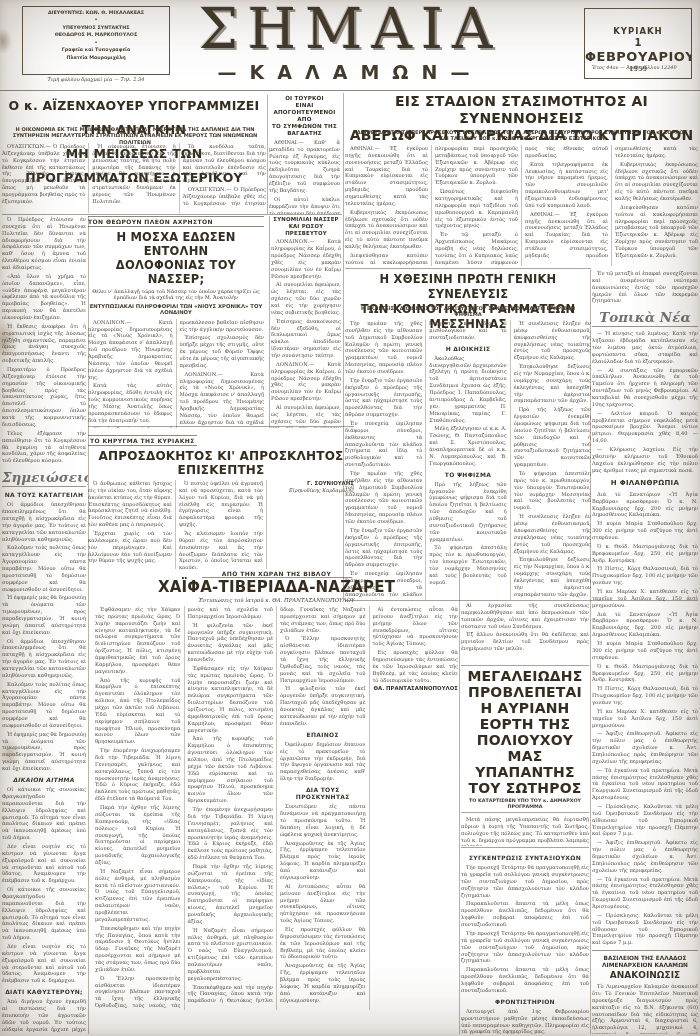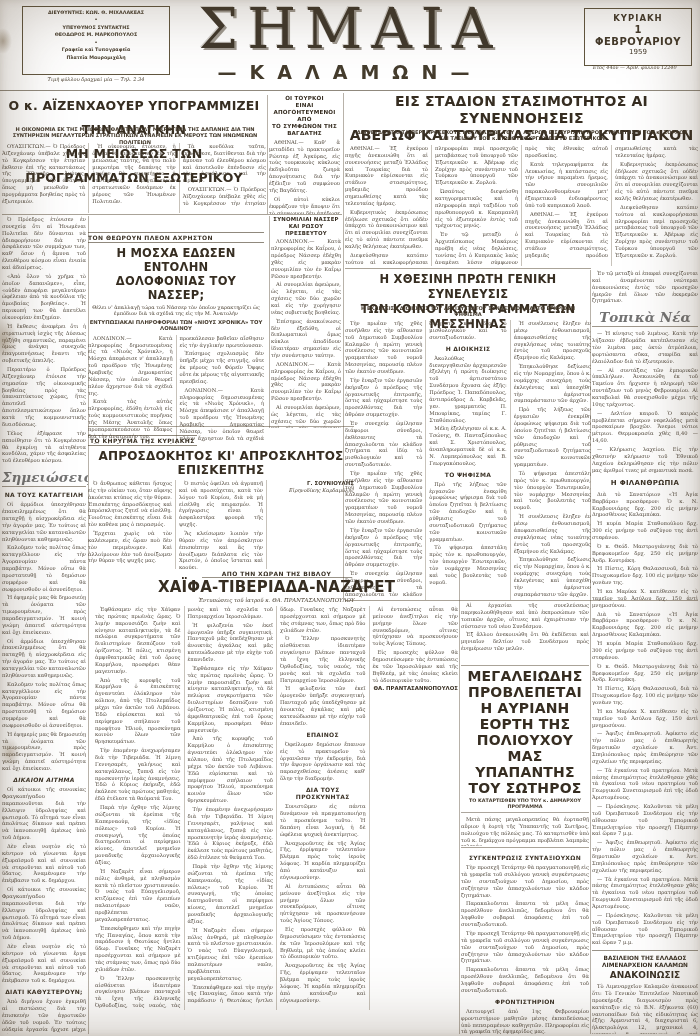--- a/index.html
+++ b/index.html
@@ -32,24 +32,24 @@
   .staffbox{left:22px;top:6px;width:146px;height:64px;border:1px solid #61563f;
     font-family:"DejaVu Sans",sans-serif;font-weight:bold;font-size:4.8px;line-height:1.25;
     text-align:center;color:#4c4232;padding-top:3px}
   .staffbox p{margin:0 0 1.5px}
   .priceline{left:18px;top:76px;width:156px;font-size:5px;text-align:center;color:#4c4232;font-style:italic}
   .title{left:175px;top:0;width:350px;text-align:center;font-weight:normal;font-size:56px;line-height:58px;
     letter-spacing:9px;color:#40382c;text-shadow:2.2px 2.2px 0 rgba(64,53,36,.5),-1px -1px 0 rgba(64,53,36,.22)}
   .subtitle{left:175px;top:61px;width:350px;text-align:center;font-family:"DejaVu Sans",sans-serif;
     font-weight:bold;font-size:19px;letter-spacing:13px;color:#453c2d}
   .datebox{left:584px;top:8px;width:106px;height:52px;border:1px solid #61563f;text-align:center;
-    font-family:"DejaVu Sans",sans-serif;color:#43392a;padding-top:4px}
+    font-family:"DejaVu Sans",sans-serif;color:#43392a;padding-top:17px}
   .datebox .d1{font-weight:bold;font-size:8.5px;letter-spacing:1px}
   .datebox .d2{font-weight:bold;font-size:10px;margin:1px 0}
-  .datebox .d3{font-weight:bold;font-size:10px;letter-spacing:.5px}
+  .datebox .d3{font-weight:bold;font-size:13px;letter-spacing:.5px}
   .datebox .d4{font-size:7px;margin-top:1px}
   .issueline{left:570px;top:64px;width:128px;font-size:4.9px;font-style:italic;text-align:center;color:#4c4232}
   .sig{text-align:right;font-family:"DejaVu Sans",sans-serif;font-weight:bold;font-size:5.4px;
     text-indent:0;margin-top:2px;color:#3b3226}
   .sigsub{text-align:right;font-size:5px;font-style:italic;text-indent:0;color:#4c4234}
   .portline{font-family:"DejaVu Sans",sans-serif;font-weight:bold;text-align:center;text-indent:0;
     margin:1px 0;color:#3b3226}
 </style>
 </head>
 <body>
@@ -142,21 +142,21 @@
         <p>Δὲν εἶναι νοητὸν εἰς τὸ κέντρον νὰ γίνωνται ἔργα ἐξωραϊσμοῦ καὶ αἱ συνοικίαι νὰ στεροῦνται καὶ αὐτοῦ τοῦ ὕδατος. Ἀναμένομεν τὴν ἐπέμβασιν τοῦ κ. δημάρχου.</p>
         <p>Οἱ κάτοικοι τῆς συνοικίας Φραγκοπήγαδου παραπονοῦνται διὰ τὴν ἔλλειψιν ὑδροληψίας καὶ φωτισμοῦ. Τὸ αἴτημά των εἶναι ἀπολύτως δίκαιον καὶ πρέπει νὰ ἱκανοποιηθῇ ἀμέσως ὑπὸ τοῦ Δήμου.</p>
         <p>Δὲν εἶναι νοητὸν εἰς τὸ κέντρον νὰ γίνωνται ἔργα ἐξωραϊσμοῦ καὶ αἱ συνοικίαι νὰ στεροῦνται καὶ αὐτοῦ τοῦ ὕδατος. Ἀναμένομεν τὴν ἐπέμβασιν τοῦ κ. δημάρχου.</p>
       </div>
     <div class="xhead">ΔΙΑΤΙ ΚΑΘΥΣΤΕΡΟΥΝ;</div>
     <div class="body">
         <p>Ἀπὸ διμήνου ἔχουν ἐγκριθῆ αἱ πιστώσεις διὰ τὴν ἐπισκευὴν τῶν ἀγροτικῶν ὁδῶν τοῦ νομοῦ. Ἐν τούτοις οὐδεμία ἐργασία ἤρχισε μέχρι σήμερον.</p>
       </div>
   </div>
 
-  <div class="block" style="left:88px;top:232px;width:176px;height:212px">
+  <div class="block" style="left:88px;top:216px;width:176px;height:212px">
     <div class="kicker" style="text-align:left;border-top:1px solid rgba(70,58,38,.6);border-bottom:1px solid rgba(70,58,38,.6);padding:1px 0">ΤΟΝ ΘΕΩΡΟΥΝ ΠΛΕΟΝ ΑΧΡΗΣΤΟΝ</div>
     <div class="hl lines" style="font-size:11.5px;line-height:14px;margin:3px 0 2px">
         <p>Η ΜΟΣΧΑ ΕΔΩΣΕΝ ΕΝΤΟΛΗΝ</p>
         <p>ΔΟΛΟΦΟΝΙΑΣ ΤΟΥ ΝΑΣΣΕΡ;</p>
       </div>
     <div style="font-size:5px;line-height:1.25;text-align:center;color:#4c4234;margin-bottom:2px">Θέλει ν' ἀπαλλαγῇ τώρα τοῦ Νάσσερ τὸν ὁποῖον χαρακτηρίζει ὡς ἐμπόδιον διὰ τὰ σχέδιά της εἰς τὴν Μ. Ἀνατολήν</div>
     <div class="deck" style="font-size:5.3px;margin-bottom:3px">ΕΝΤΥΠΩΣΙΑΚΑΙ ΠΛΗΡΟΦΟΡΙΑΙ ΤΩΝ «ΝΙΟΥΣ ΧΡΟΝΙΚΛ» ΤΟΥ ΛΟΝΔΙΝΟΥ</div>
     <div class="body cols2" style="height:140px">
         <p>ΛΟΝΔΙΝΟΝ.— Κατὰ πληροφορίας δημοσιευομένας εἰς τὰ «Νιοὺς Χρόνικλ», ἡ Μόσχα ἀπεφάσισε ν' ἀπαλλαγῇ τοῦ προέδρου τῆς Ἡνωμένης Ἀραβικῆς Δημοκρατίας Νάσσερ, τὸν ὁποῖον θεωρεῖ πλέον ἄχρηστον διὰ τὰ σχέδιά της.</p>
         <p>Κατὰ τὰς αὐτὰς πληροφορίας, ἐδόθη ἐντολὴ εἰς τοὺς κομμουνιστικοὺς πυρῆνας τῆς Μέσης Ἀνατολῆς ὅπως προπαρασκευάσουν τὸ ἔδαφος διὰ τὴν ἀνατροπήν του.</p>

